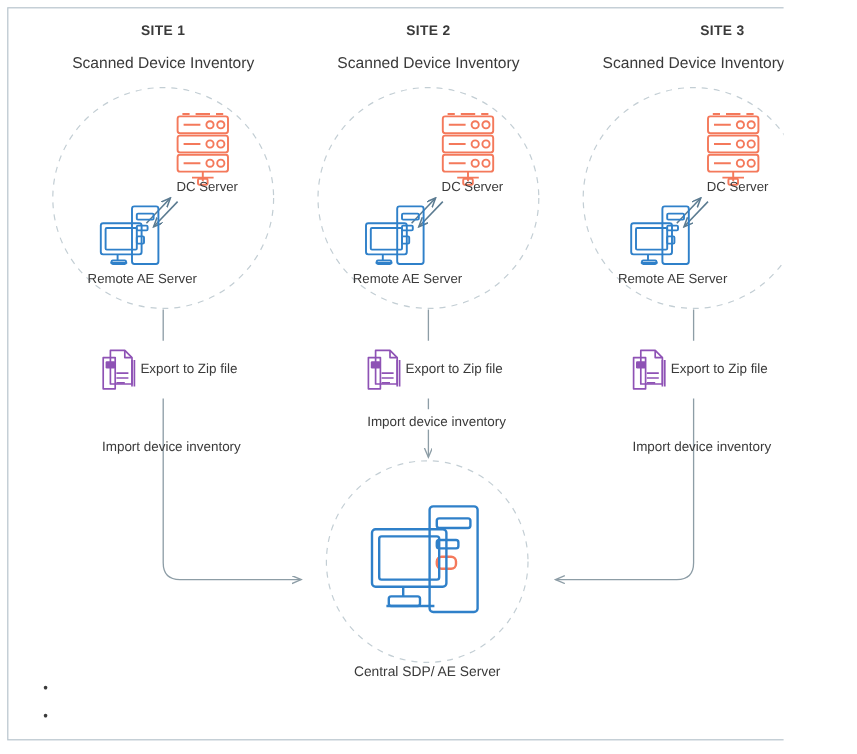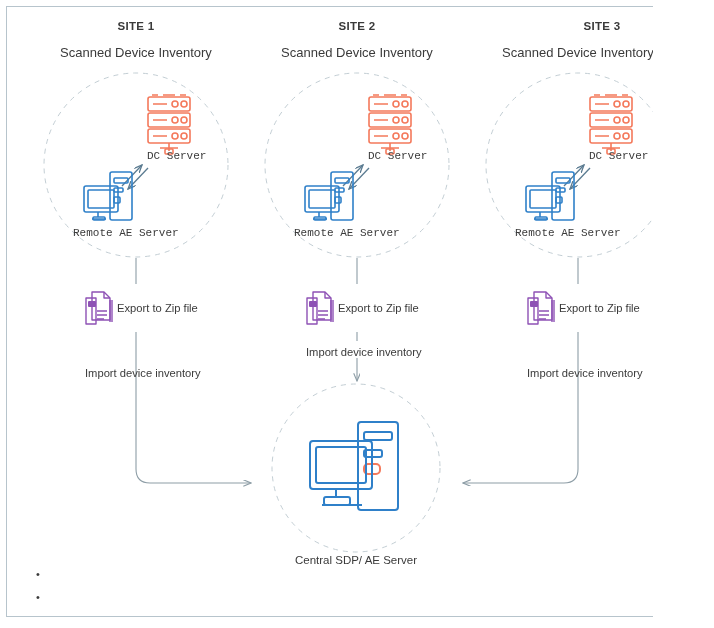--- a/index.html
+++ b/index.html
@@ -50,21 +50,20 @@
   }
   .sub-title {
     font-size: 13px;
     color: #3a3a3a;
     text-align: right;
     transform: translateX(-50%);
   }
   .node-label {
     font-size: 11px;
     color: #3a3a3a;
-    font-family: Liberation Mono, monospace;
   }
   .edge-label {
     font-size: 11.2px;
     color: #3a3a3a;
   }
   .center-label {
     font-size: 11.5px;
     color: #3a3a3a;
     text-align: center;
     transform: translateX(-50%);

